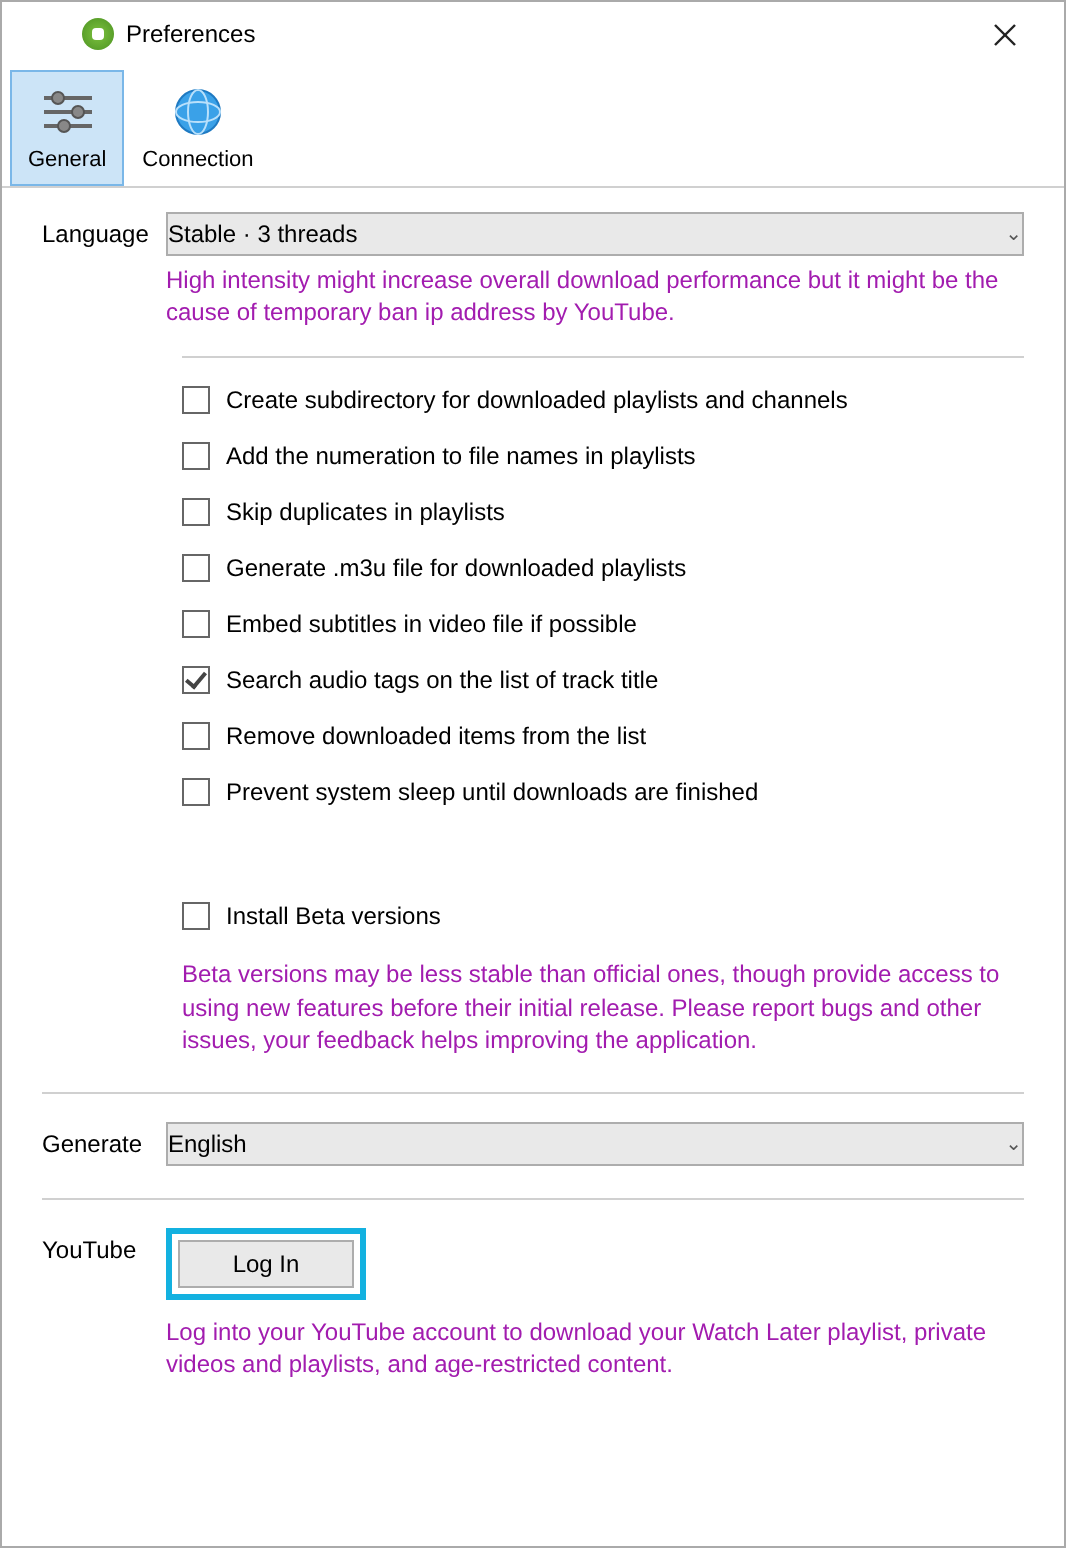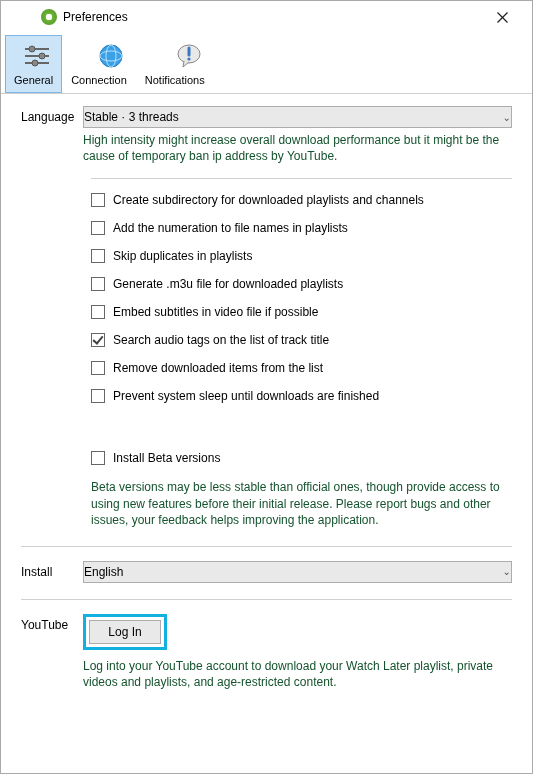--- a/index.html
+++ b/index.html
@@ -40,21 +40,21 @@
     .toolbar {
       display: flex;
       gap: 0;
       padding: 4px 4px 0 4px;
       border-bottom: 1px solid #d0d0d0;
       margin-bottom: 12px;
     }
     .tool-btn {
       display: flex;
       flex-direction: column;
-      align-items: flex-end;
+      align-items: center;
       padding: 4px 8px 6px 8px;
       min-width: 56px;
       border: 1px solid transparent;
       background: transparent;
       font-size: 11px;
       cursor: default;
     }
     .tool-btn.active {
       background: #cce4f7;
       border: 1px solid #7ab7e8;
@@ -85,21 +85,21 @@
       background: #e9e9e9;
       display:flex; align-items:center; justify-content:space-between;
       padding: 0 0;
       font-size: 12px;
     }
     .dropdown .chev { font-size: 10px; color:#555; }
     .desc {
       font-size: 12px;
       line-height: 1.35;
       margin-top: 4px;
-      color: #14532d;
+      color: #a21caf;
     }
     .divider {
       border: none;
       border-top: 1px solid #d0d0d0;
       margin: 14px 0 14px 70px;
     }
     .divider.full { margin-left: 0; }
     .checks { margin-left: 70px; }
     .check {
       display: flex;
@@ -119,21 +119,21 @@
       content:"";
       width:8px; height:4px;
       border-left:2px solid #444;
       border-bottom:2px solid #444;
       transform: rotate(-50deg);
       margin-top:-3px;
     }
     .spacer { height: 28px; }
     .login-btn {
       display:inline-flex; align-items:center; justify-content:center;
-      width: 72px; height: 24px;
+      width: 88px; height: 24px;
       border: 1px solid #adadad;
       background: #e9e9e9;
       font-size: 12px;
     }
     .hl {
       border: 3px solid #13b1e0;
       padding: 3px;
       display: inline-block;
     }
   </style>
@@ -170,31 +170,20 @@
   <div class="tool-btn">
     <span class="tool-icon">
       <svg width="30" height="30" viewBox="0 0 30 30">
         <circle cx="15" cy="15" r="11" fill="#3aa1e8" stroke="#1f7ac2" stroke-width="1"></circle>
         <ellipse cx="15" cy="15" rx="11" ry="5" fill="none" stroke="#b9e0fb" stroke-width="1"></ellipse>
         <ellipse cx="15" cy="15" rx="5" ry="11" fill="none" stroke="#b9e0fb" stroke-width="1"></ellipse>
       </svg>
     </span>
     <span class="tool-label">Connection</span>
   </div>
-  <div class="tool-btn">
-    <span class="tool-icon">
-      <svg width="30" height="30" viewBox="0 0 30 30">
-        <ellipse cx="15" cy="13" rx="11" ry="9" fill="#e8e8e8" stroke="#888" stroke-width="1"></ellipse>
-        <path d="M10 20 L9 26 L15 21" fill="#e8e8e8" stroke="#888" stroke-width="1"></path>
-        <line x1="15" y1="7" x2="15" y2="14" stroke="#3a78c2" stroke-width="3" stroke-linecap="round"></line>
-        <circle cx="15" cy="18" r="1.6" fill="#3a78c2"></circle>
-      </svg>
-    </span>
-    <span class="tool-label">Notifications</span>
-  </div>
 </div>
 
 <div class="content">
 
   <div class="row">
     <div class="row-label">Language</div>
     <div class="row-body">
       <div class="dropdown">
         <span>Stable · 3 threads</span>
         <span class="chev">⌄</span>
@@ -244,21 +233,21 @@
     <label class="check" style="margin-top:6px">
       <span class="box"></span>
       <span>Install Beta versions</span>
     </label>
     <div class="desc" style="margin-left:0">Beta versions may be less stable than official ones, though provide access to using new features before their initial release. Please report bugs and other issues, your feedback helps improving the application.</div>
   </div>
 
   <hr class="divider full" style="margin-top:18px">
 
   <div class="row" style="margin-top:4px">
-    <div class="row-label">Install</div>
+    <div class="row-label">Generate</div>
     <div class="row-body">
       <div class="dropdown">
         <span>English</span>
         <span class="chev">⌄</span>
       </div>
     </div>
   </div>
 
   <hr class="divider full" style="margin-top:16px">
 

